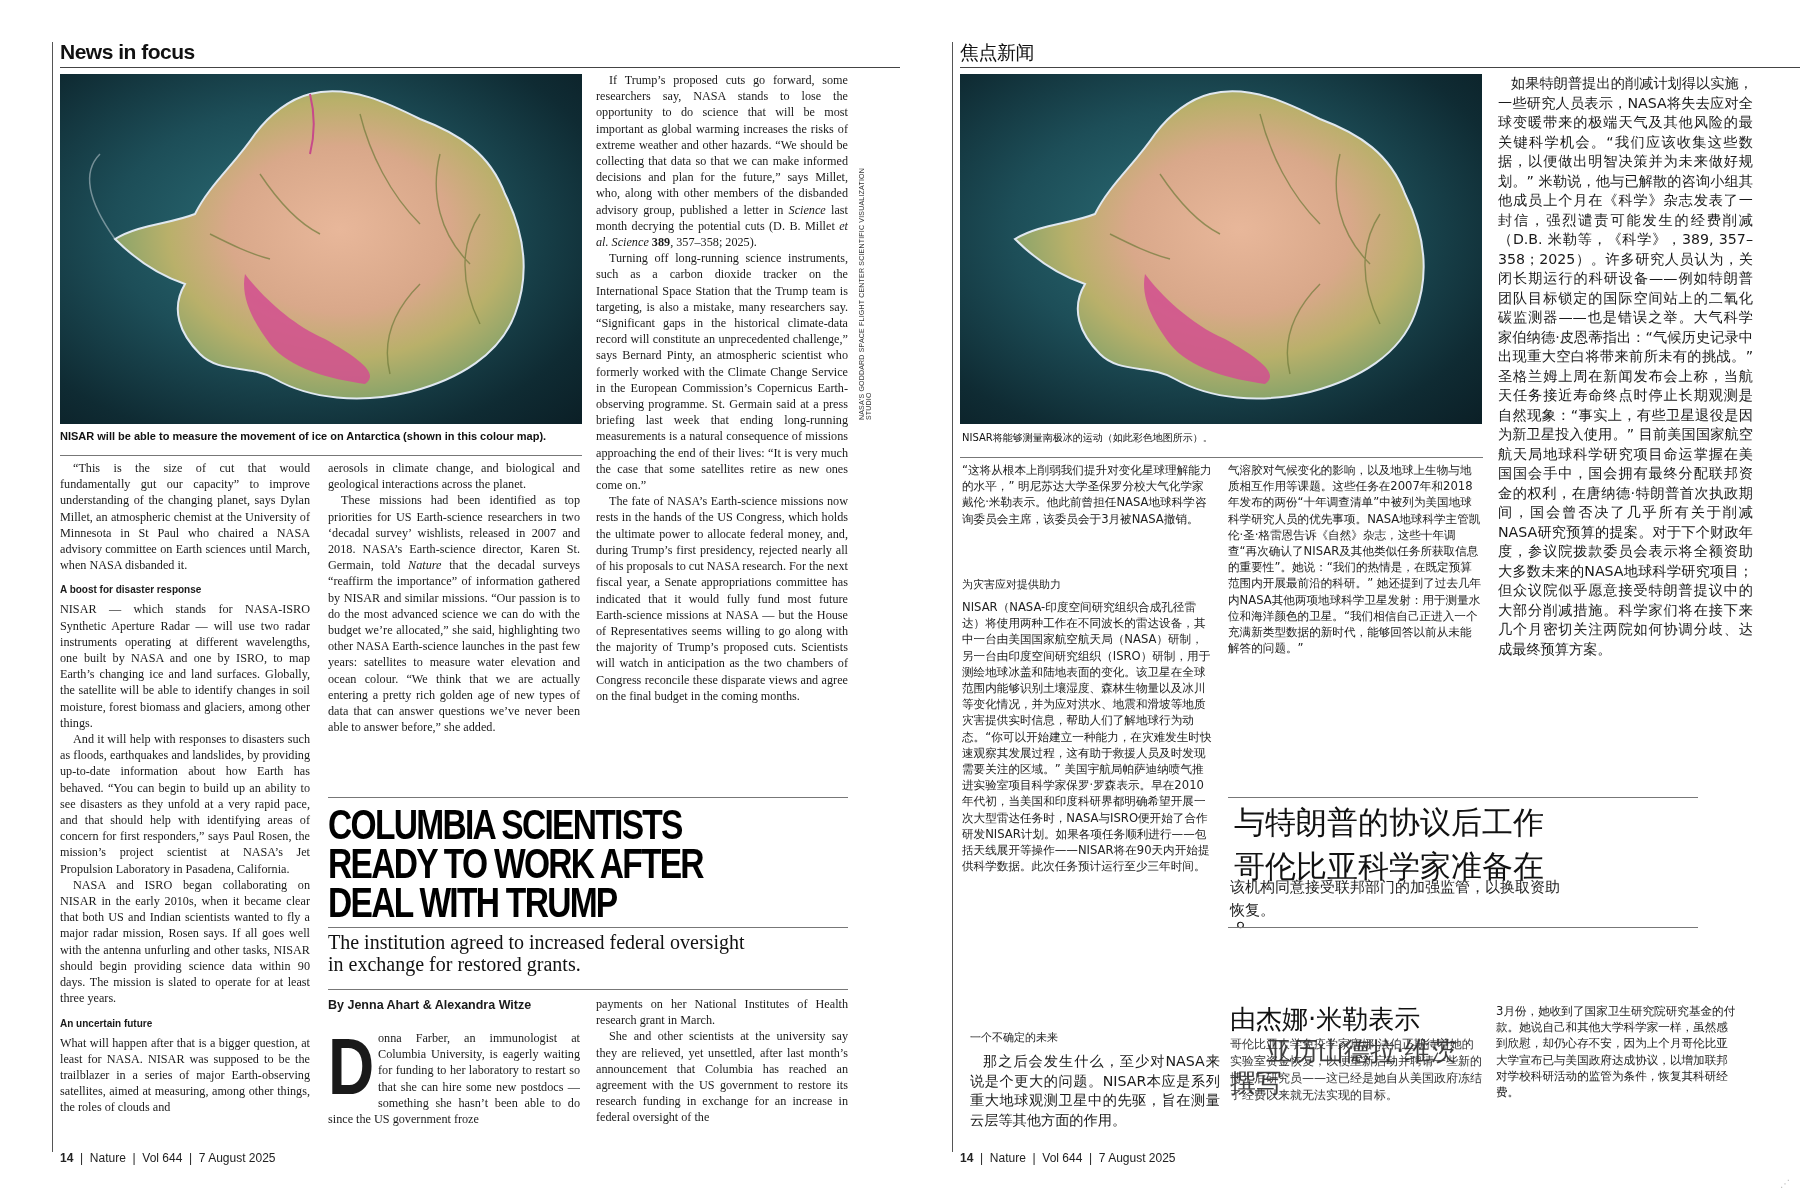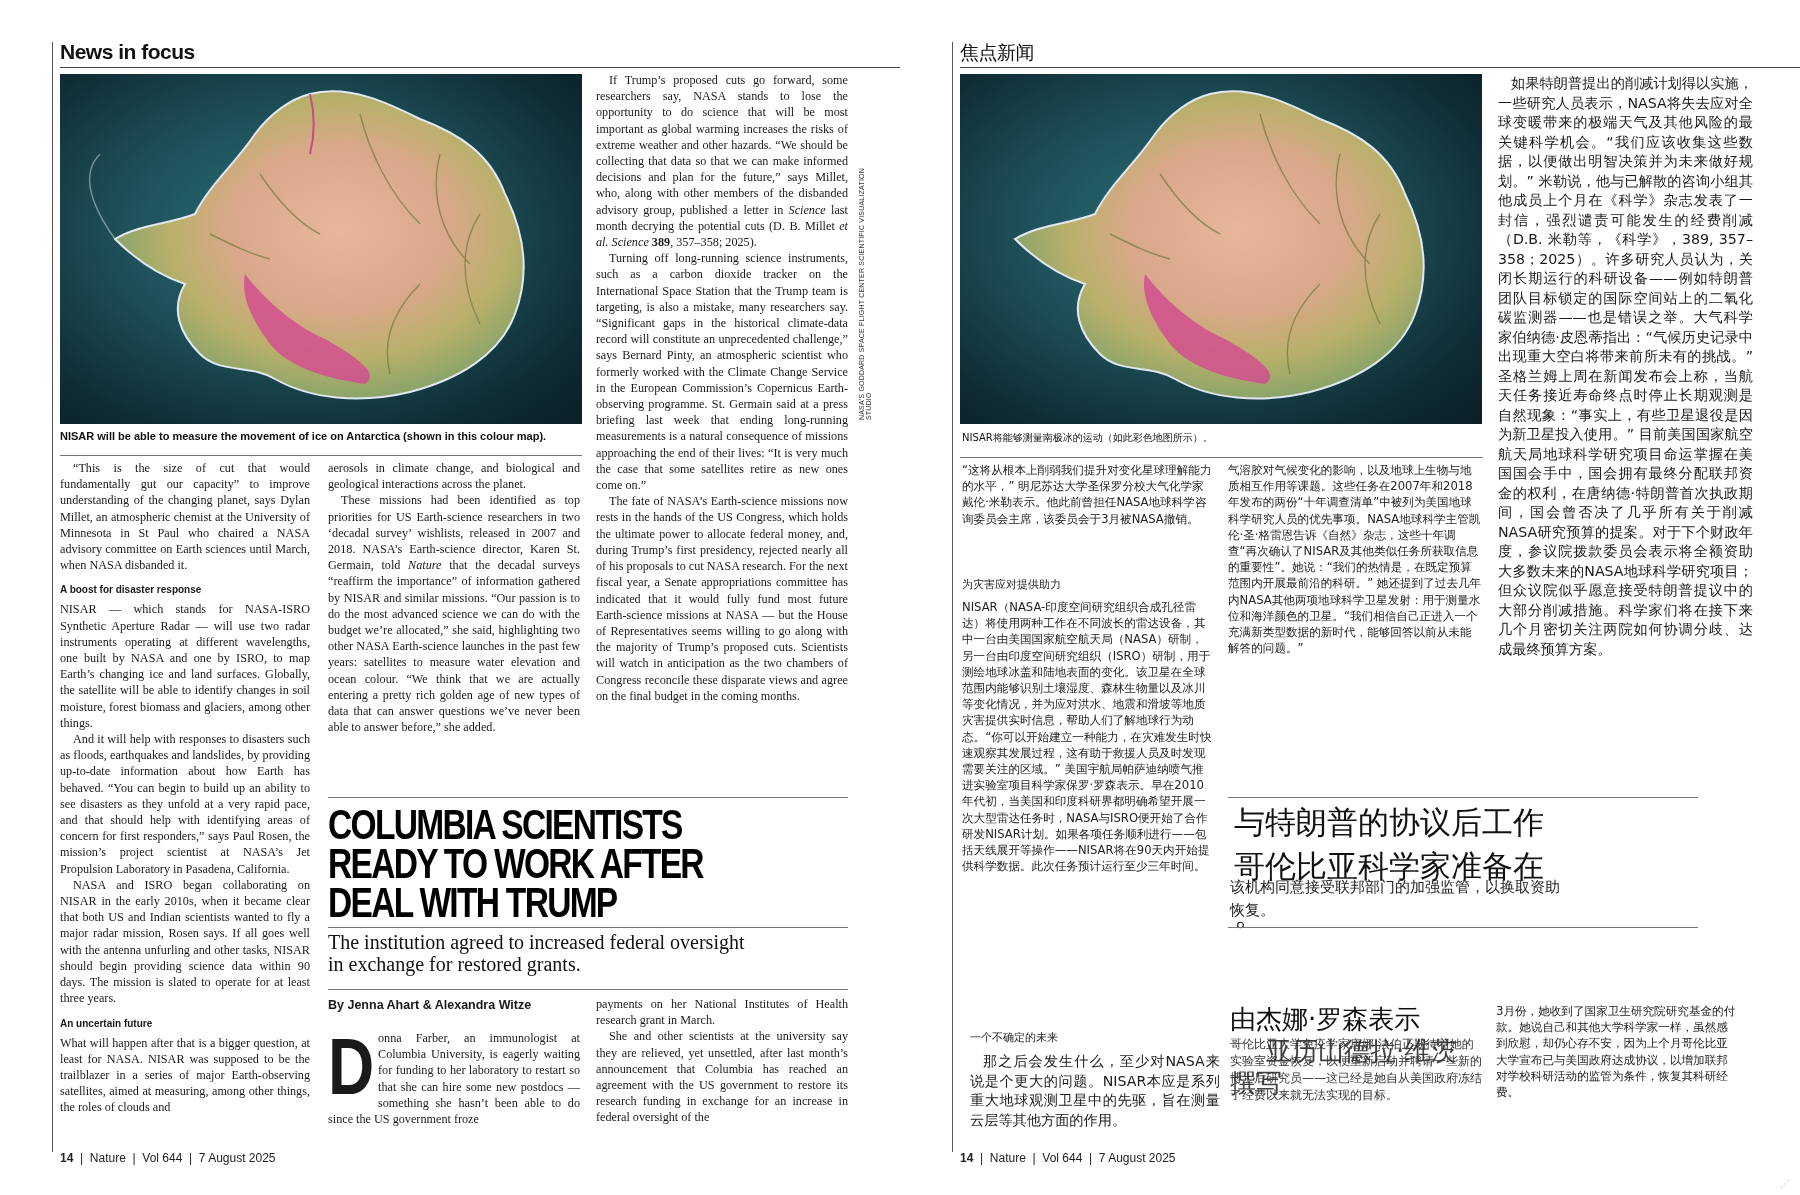--- a/index.html
+++ b/index.html
@@ -160,21 +160,21 @@
   <div class="hrule" style="left:328px;top:797px;width:470px;"></div>
   <div class="cn-headline" style="left:334px;top:800px;width:400px;">
     <div>与特朗普的协议后工作</div>
     <div>哥伦比亚科学家准备在</div>
     <div style="margin-top:4px;">。</div>
   </div>
   <div class="hrule" style="left:328px;top:927px;width:470px;"></div>
   <div class="cn-dek" style="left:330px;top:876px;width:330px;">该机构同意接受联邦部门的加强监管，以换取资助恢复。</div>
 
   <div class="cn-byline" style="left:330px;top:1003px;width:260px;">
-    <div>由杰娜·罗森表示</div>
+    <div>由杰娜·米勒表示</div>
     <div style="opacity:0.8;margin-left:36px;">亚历山德拉·维茨</div>
     <div style="opacity:0.8;">撰写</div>
   </div>
   <div class="overlap" style="left:330px;top:1036px;width:255px;">哥伦比亚大学免疫学家唐娜·法伯正期待着她的实验室资金恢复，以便重新启动并聘请一些新的博士后研究员——这已经是她自从美国政府冻结了经费以来就无法实现的目标。</div>
   <div class="col cn" style="left:596px;top:1003px;width:240px;">
     <p>3月份，她收到了国家卫生研究院研究基金的付款。她说自己和其他大学科学家一样，虽然感到欣慰，却仍心存不安，因为上个月哥伦比亚大学宣布已与美国政府达成协议，以增加联邦对学校科研活动的监管为条件，恢复其科研经费。</p>
   </div>
 
   <div class="footer" style="left:60px;top:1151px;">
     <b>14</b> &nbsp;|&nbsp; <span>Nature</span> &nbsp;|&nbsp; <span>Vol 644</span> &nbsp;|&nbsp; <span>7 August 2025</span>

